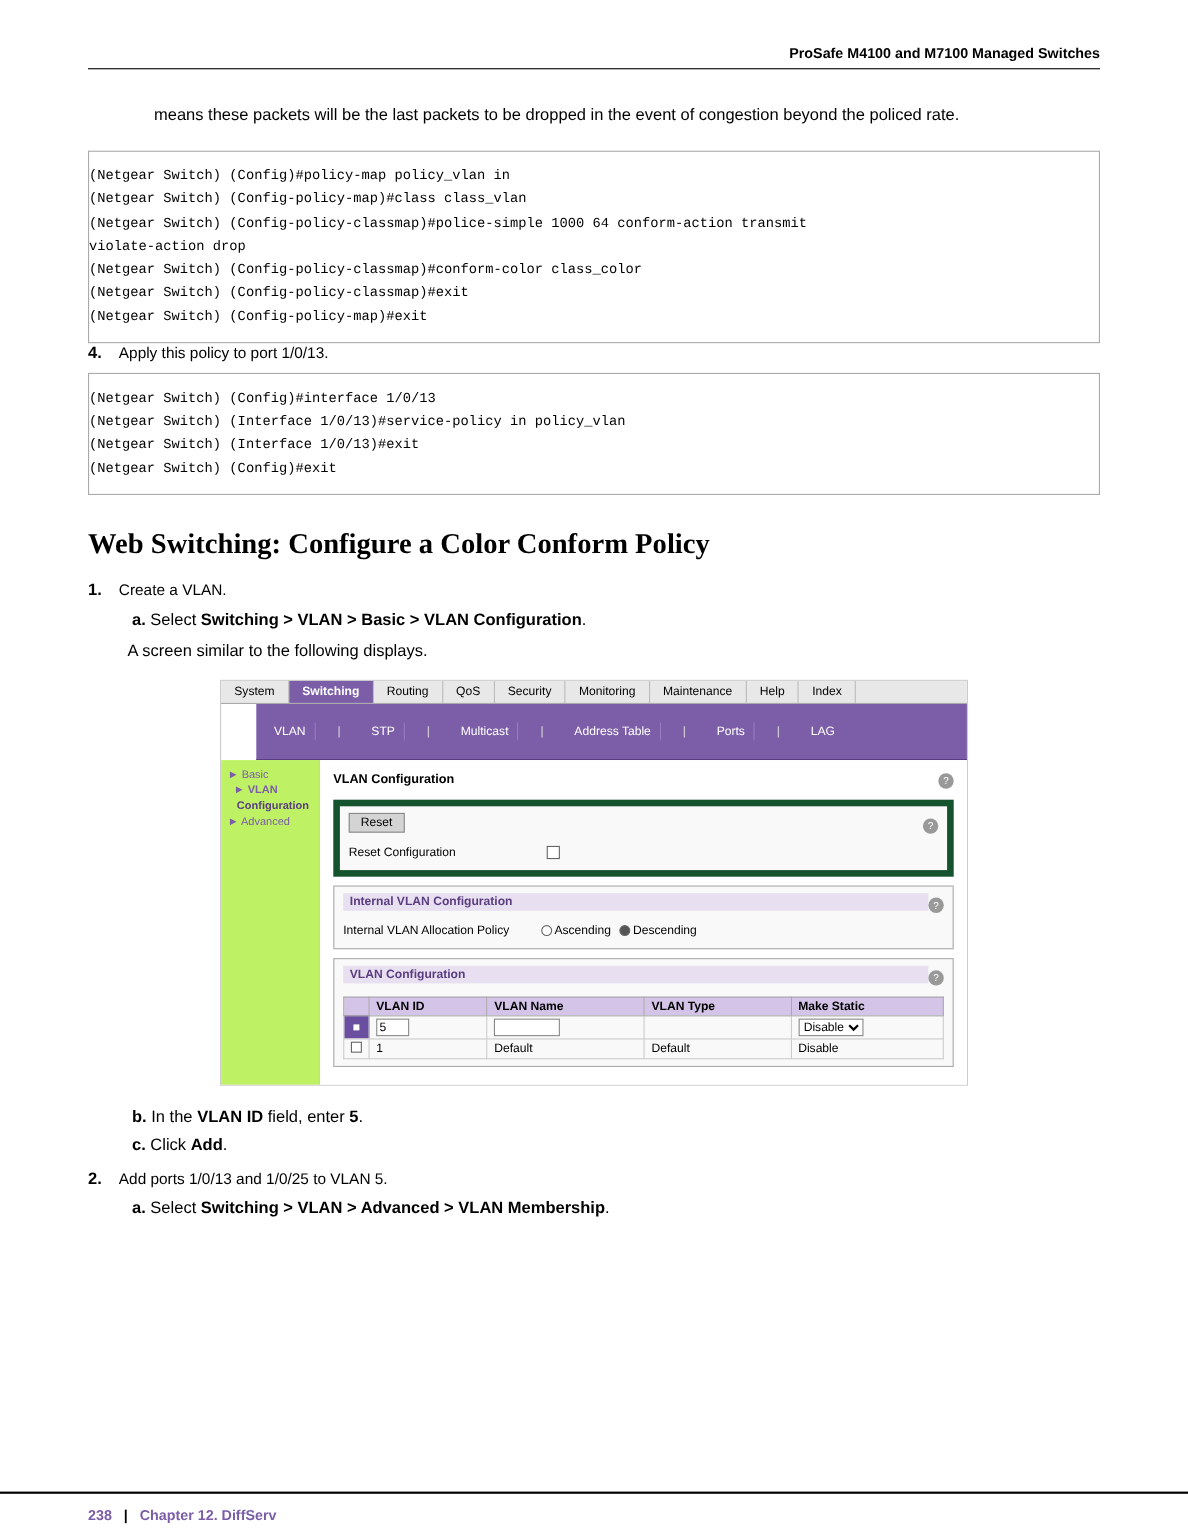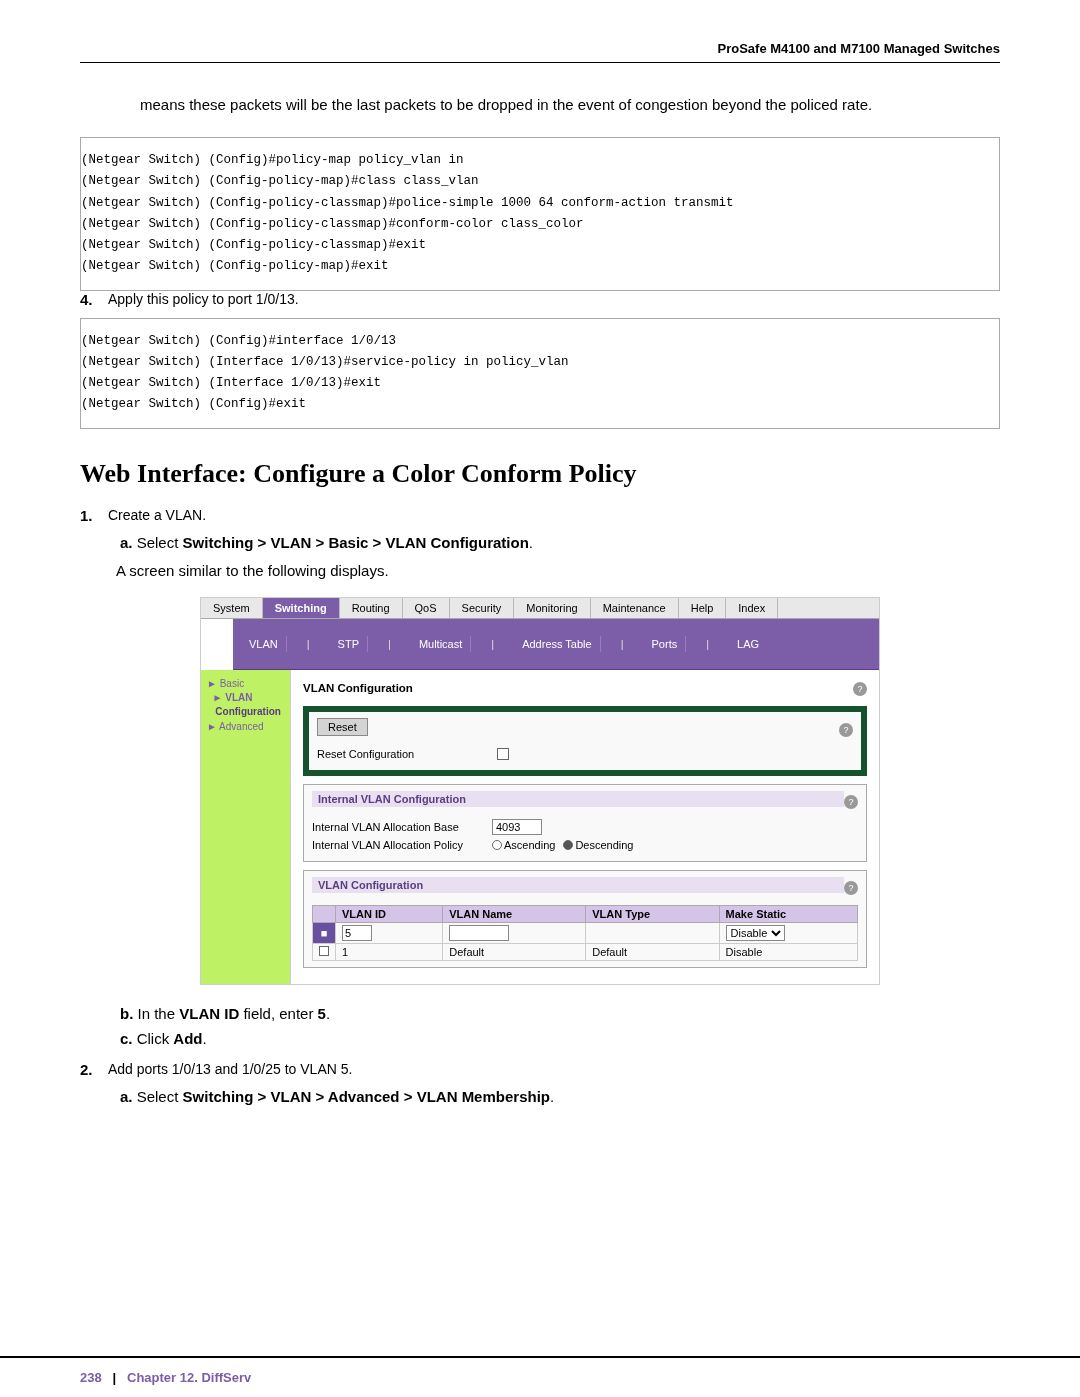--- a/index.html
+++ b/index.html
@@ -303,38 +303,39 @@
   <div class="header-bar">
     <span>ProSafe M4100 and M7100 Managed Switches</span>
   </div>
 
   <p class="intro-text">means these packets will be the last packets to be dropped in the event of congestion beyond the policed rate.</p>
 
   <div class="code-block">
     <div>(Netgear Switch)  (Config)#policy-map policy_vlan in</div>
     <div>(Netgear Switch)  (Config-policy-map)#class class_vlan</div>
     <div>(Netgear Switch)  (Config-policy-classmap)#police-simple 1000 64 conform-action transmit</div>
+    <div>violate-action drop</div>
     <div>(Netgear Switch)  (Config-policy-classmap)#conform-color class_color</div>
     <div>(Netgear Switch)  (Config-policy-classmap)#exit</div>
     <div>(Netgear Switch)  (Config-policy-map)#exit</div>
   </div>
 
   <div class="numbered-step">
     <span class="n">4.</span>
     <span>Apply this policy to port 1/0/13.</span>
   </div>
 
   <div class="code-block">
     <div>(Netgear Switch)  (Config)#interface 1/0/13</div>
     <div>(Netgear Switch)  (Interface 1/0/13)#service-policy in policy_vlan</div>
     <div>(Netgear Switch)  (Interface 1/0/13)#exit</div>
     <div>(Netgear Switch)  (Config)#exit</div>
   </div>
 
-  <h2 class="section-heading">Web Interface: Configure a Color Conform Policy</h2>
+  <h2 class="section-heading">Web Switching: Configure a Color Conform Policy</h2>
 
   <div class="step-block">
     <div class="numbered-step">
       <span class="n">1.</span>
       <span>Create a VLAN.</span>
     </div>
 
     <div class="alpha-step">
       <span class="a">a.</span>
       <span> Select <strong>Switching &gt; VLAN &gt; Basic &gt; VLAN Configuration</strong>.</span>
@@ -394,24 +395,20 @@
             <div class="ui-form-row">
               <div class="ui-form-label">Reset Configuration</div>
               <div class="ui-checkbox"></div>
             </div>
           </div>
 
           <div class="ui-inner-box">
             <div class="row-with-help">
               <div class="inner-title" style="flex:1;">Internal VLAN Configuration</div>
               <div class="ui-help-icon">?</div>
-            </div>
-            <div class="ui-form-row">
-              <div class="ui-form-label">Internal VLAN Allocation Base</div>
-              <input class="input-small" type="text" value="4093" style="width: 50px;">
             </div>
             <div class="ui-form-row">
               <div class="ui-form-label">Internal VLAN Allocation Policy</div>
               <label class="radio-option">
                 <span class="radio-circle"></span> Ascending
               </label>
               <label class="radio-option">
                 <span class="radio-circle selected"></span> Descending
               </label>
             </div>

